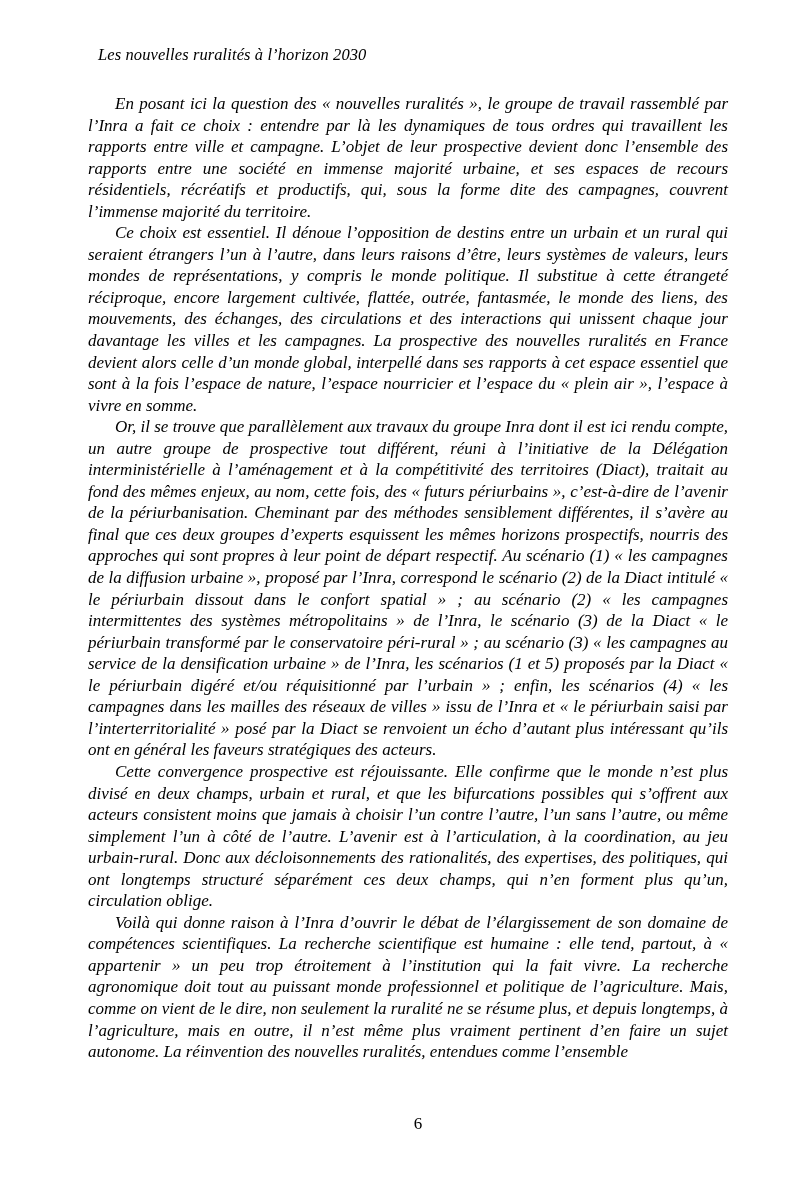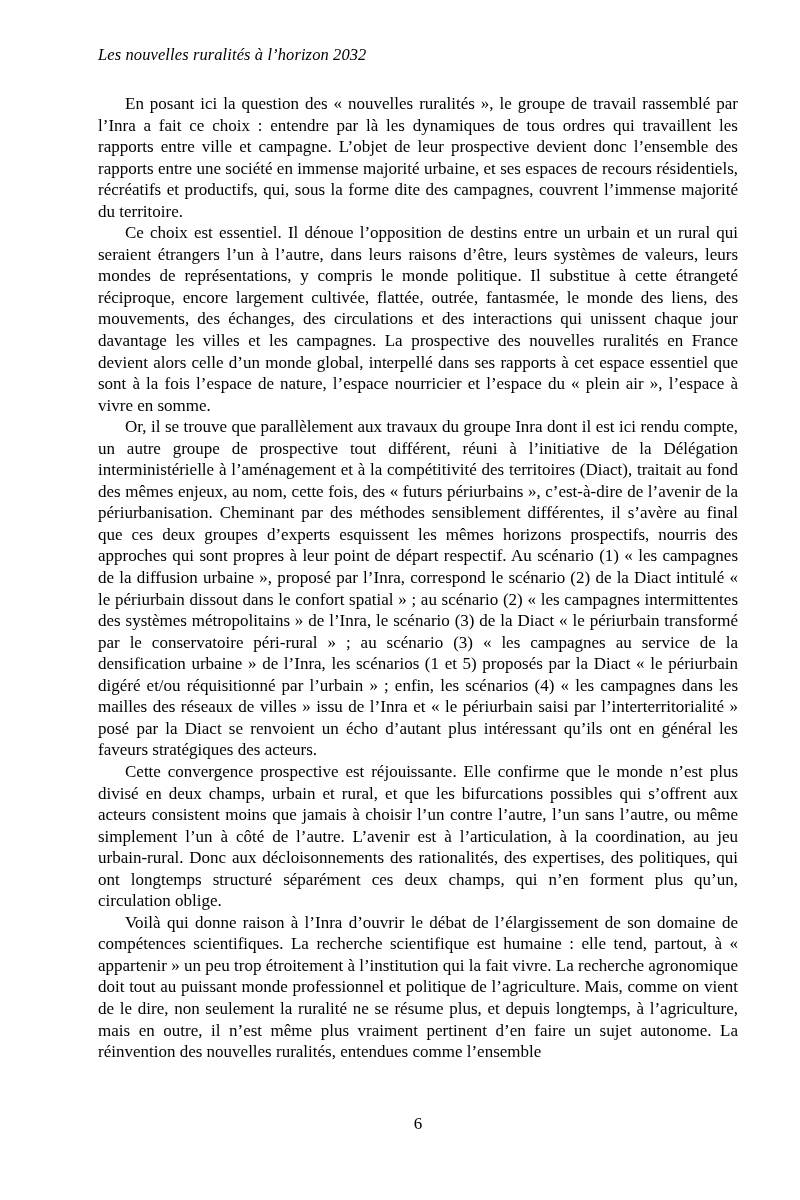--- a/index.html
+++ b/index.html
@@ -21,27 +21,28 @@
     left: 98px;
     top: 45px;
     width: 640px;
     font-style: italic;
     font-size: 16.5px;
     letter-spacing: 0.1px;
     white-space: nowrap;
   }
   .text-block {
     position: absolute;
-    left: 98px;
+    left: 88px;
     top: 93px;
     width: 640px;
     font-size: 17px;
     line-height: 21.55px;
     text-align: justify;
     hyphens: auto;
+    font-style: italic;
     -webkit-hyphens: auto;
   }
   .text-block p {
     margin: 0;
     padding: 0;
     text-indent: 27px;
   }
   .folio {
     position: absolute;
     left: 98px;
@@ -49,21 +50,21 @@
     width: 640px;
     text-align: center;
     font-size: 17px;
   }
 </style>
 </head>
 <body>
 
 <div class="page">
 
-  <div class="running-head">Les nouvelles ruralités à l’horizon 2032</div>
+  <div class="running-head">Les nouvelles ruralités à l’horizon 2030</div>
 
   <div class="text-block">
     <p>En posant ici la question des « nouvelles ruralités », le groupe de travail rassemblé par l’Inra a fait ce choix : entendre par là les dynamiques de tous ordres qui travaillent les rapports entre ville et campagne. L’objet de leur prospective devient donc l’ensemble des rapports entre une société en immense majorité urbaine, et ses espaces de recours résidentiels, récréatifs et productifs, qui, sous la forme dite des campagnes, couvrent l’immense majorité du territoire.</p>
     <p>Ce choix est essentiel. Il dénoue l’opposition de destins entre un urbain et un rural qui seraient étrangers l’un à l’autre, dans leurs raisons d’être, leurs systèmes de valeurs, leurs mondes de représentations, y compris le monde politique. Il substitue à cette étrangeté réciproque, encore largement cultivée, flattée, outrée, fantasmée, le monde des liens, des mouvements, des échanges, des circulations et des interactions qui unissent chaque jour davantage les villes et les campagnes. La prospective des nouvelles ruralités en France devient alors celle d’un monde global, interpellé dans ses rapports à cet espace essentiel que sont à la fois l’espace de nature, l’espace nourricier et l’espace du « plein air », l’espace à vivre en somme.</p>
     <p>Or, il se trouve que parallèlement aux travaux du groupe Inra dont il est ici rendu compte, un autre groupe de prospective tout différent, réuni à l’initiative de la Délégation interministérielle à l’aménagement et à la compétitivité des territoires (Diact), traitait au fond des mêmes enjeux, au nom, cette fois, des « futurs périurbains », c’est-à-dire de l’avenir de la périurbanisation. Cheminant par des méthodes sensiblement différentes, il s’avère au final que ces deux groupes d’experts esquissent les mêmes horizons prospectifs, nourris des approches qui sont propres à leur point de départ respectif. Au scénario (1) « les campagnes de la diffusion urbaine », proposé par l’Inra, correspond le scénario (2) de la Diact intitulé « le périurbain dissout dans le confort spatial » ; au scénario (2) « les campagnes intermittentes des systèmes métropolitains » de l’Inra, le scénario (3) de la Diact « le périurbain transformé par le conservatoire péri-rural » ; au scénario (3) « les campagnes au service de la densification urbaine » de l’Inra, les scénarios (1 et 5) proposés par la Diact « le périurbain digéré et/ou réquisitionné par l’urbain » ; enfin, les scénarios (4) « les campagnes dans les mailles des réseaux de villes » issu de l’Inra et « le périurbain saisi par l’interterritorialité » posé par la Diact se renvoient un écho d’autant plus intéressant qu’ils ont en général les faveurs stratégiques des acteurs.</p>
     <p>Cette convergence prospective est réjouissante. Elle confirme que le monde n’est plus divisé en deux champs, urbain et rural, et que les bifurcations possibles qui s’offrent aux acteurs consistent moins que jamais à choisir l’un contre l’autre, l’un sans l’autre, ou même simplement l’un à côté de l’autre. L’avenir est à l’articulation, à la coordination, au jeu urbain-rural. Donc aux décloisonnements des rationalités, des expertises, des politiques, qui ont longtemps structuré séparément ces deux champs, qui n’en forment plus qu’un, circulation oblige.</p>
     <p>Voilà qui donne raison à l’Inra d’ouvrir le débat de l’élargissement de son domaine de compétences scientifiques. La recherche scientifique est humaine : elle tend, partout, à « appartenir » un peu trop étroitement à l’institution qui la fait vivre. La recherche agronomique doit tout au puissant monde professionnel et politique de l’agriculture. Mais, comme on vient de le dire, non seulement la ruralité ne se résume plus, et depuis longtemps, à l’agriculture, mais en outre, il n’est même plus vraiment pertinent d’en faire un sujet autonome. La réinvention des nouvelles ruralités, entendues comme l’ensemble</p>
   </div>
 
   <div class="folio">6</div>

